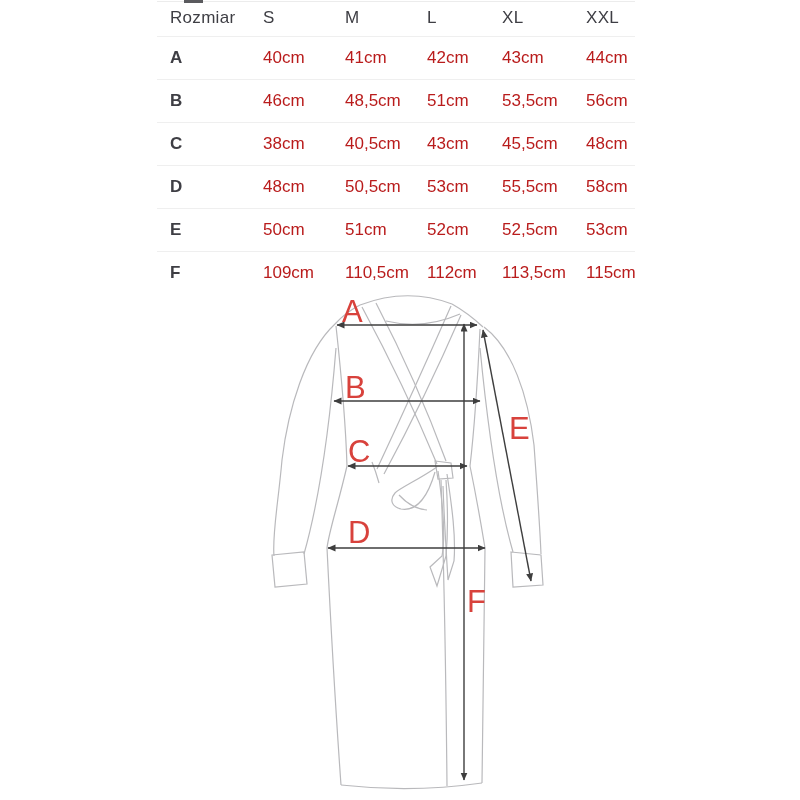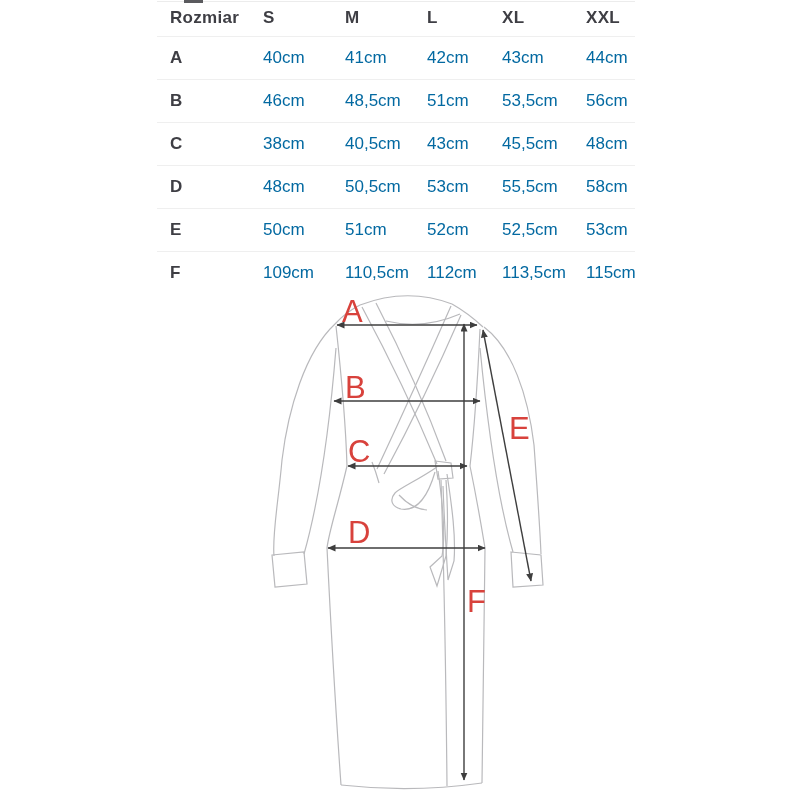--- a/index.html
+++ b/index.html
@@ -18,27 +18,27 @@
   }
   table.size-table {
     position:absolute; left:157px; top:0;
     width:478px; border-collapse:collapse; table-layout:fixed;
   }
   .size-table th, .size-table td {
     text-align:left; vertical-align:middle;
     font-size:17px; padding:0; white-space:nowrap;
   }
   .size-table thead th {
-    height:36px; color:#3e3e44; font-weight:700; letter-spacing:.3px;
+    height:36px; color:#3e3e44; font-weight:400; letter-spacing:.3px;
     border-bottom:1px solid #efefef;
   }
   .size-table tbody tr { height:43px; border-bottom:1px solid #efefef; }
   .size-table tbody tr:last-child { border-bottom:none; }
   .size-table tbody th { color:#3e3e44; font-weight:700; }
-  .size-table tbody td { color:#0369a1; font-weight:400; }
+  .size-table tbody td { color:#b91c1c; font-weight:400; }
   .size-table tr > *:first-child { padding-left:13px; }
   svg.diagram {
     position:absolute; left:0; top:0; width:800px; height:800px;
   }
   svg .outline { stroke:#b9b9bc; stroke-width:1.2; fill:none; }
   svg .arrow   { stroke:#3e3e3e; stroke-width:1.4; fill:none; }
   svg text.mlabel {
     fill:#d8423c; font-family:"Liberation Sans", sans-serif;
     font-size:31px; font-weight:400;
   }

